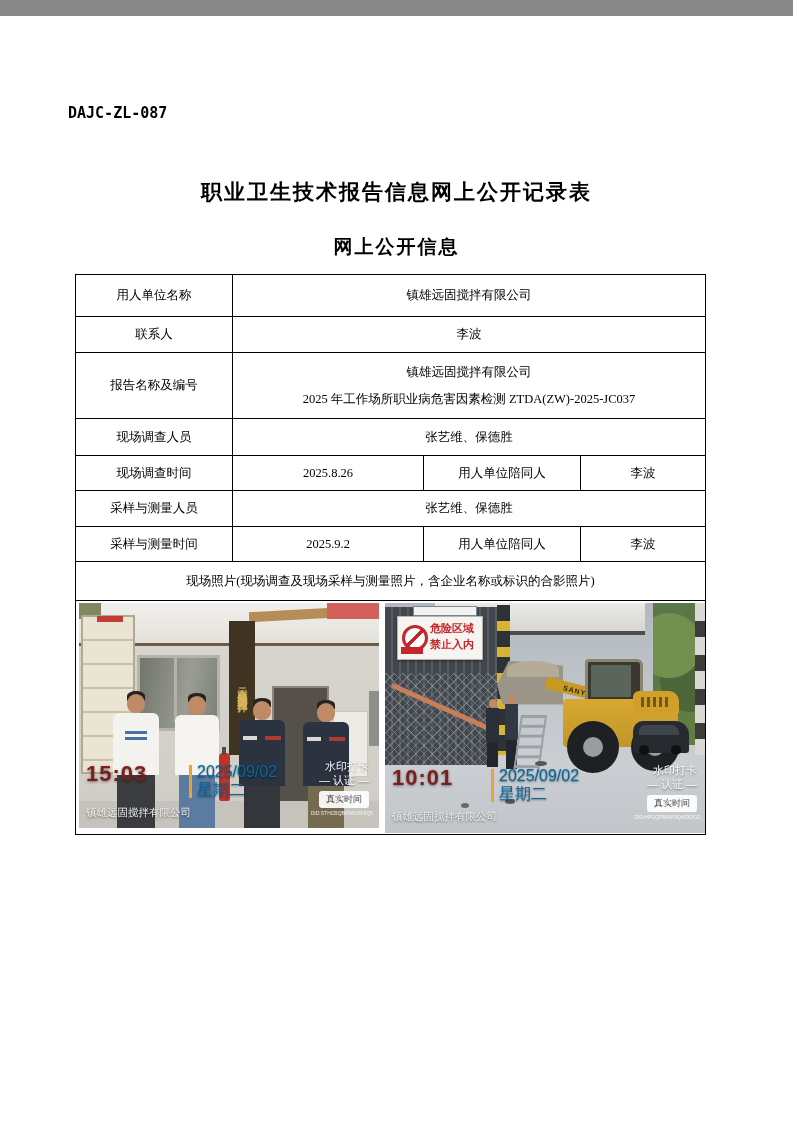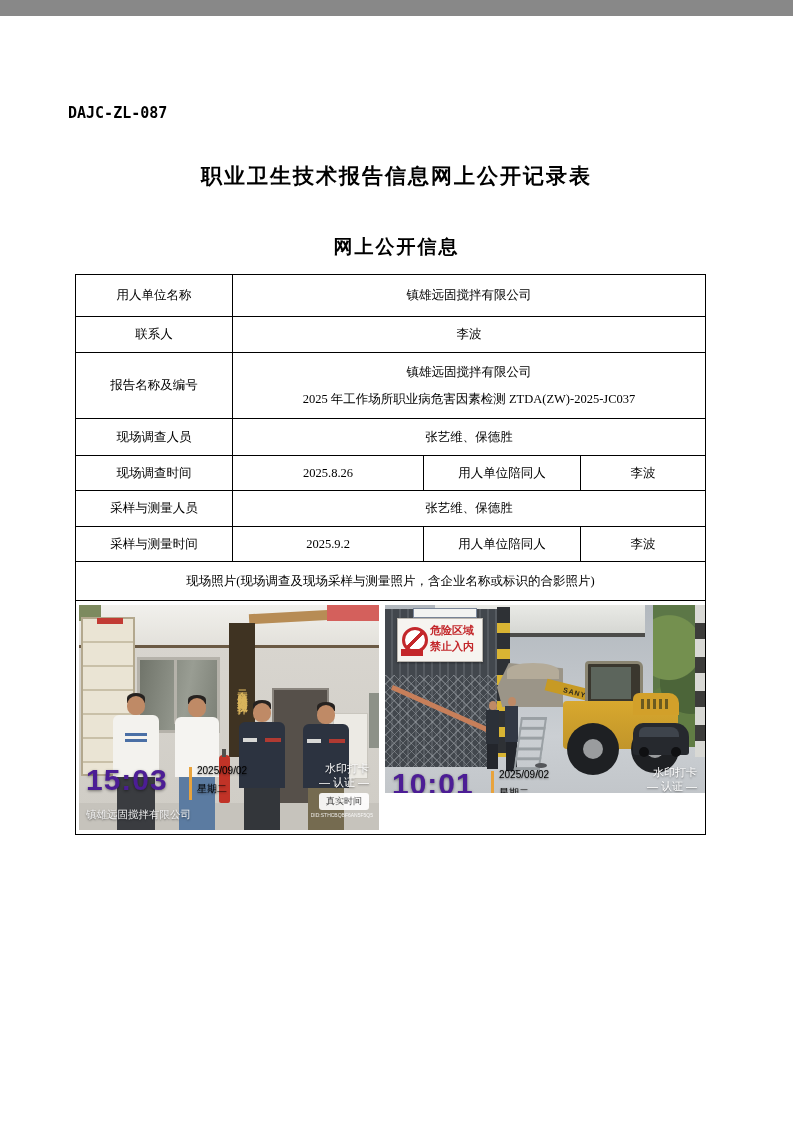--- a/index.html
+++ b/index.html
@@ -1,38 +1,38 @@
 <!DOCTYPE html>
 <html><head>
 <meta charset="utf-8">
 <style>
   html,body{margin:0;padding:0;background:#888;}
   .page{position:relative;width:793px;height:1122px;background:#fff;margin:16px auto;
         font-family:"Liberation Serif", serif;color:#000;overflow:hidden;}
   .doc-code{position:absolute;left:68px;top:88px;font-family:"DejaVu Sans Mono",monospace;
             font-weight:bold;font-size:15px;letter-spacing:0px;}
-  .title{position:absolute;left:0;top:146px;width:100%;text-align:center;
+  .title{position:absolute;left:0;top:162px;width:100%;text-align:center;
          font-size:21px;font-weight:bold;letter-spacing:2px;}
   .subtitle{position:absolute;left:0;top:218px;width:100%;text-align:center;
             font-size:19px;font-weight:bold;letter-spacing:2px;}
   table.form{position:absolute;left:75px;top:258px;width:630px;border-collapse:collapse;
              table-layout:fixed;font-size:12.5px;}
   table.form td{border:1.5px solid #000;text-align:center;vertical-align:middle;
                 padding:1px 3px;overflow:hidden;}
   td.caption-cell{text-align:left;padding-left:1px;}
   td.photo-cell{padding:0;vertical-align:top;}
   .two-line div{line-height:2.1;}
   .photos-wrap{display:flex;align-items:flex-start;gap:6px;}
   .photo{position:relative;overflow:hidden;flex:none;background:#cfcdc8;}
   .photo *{position:absolute;}
   
-  .wm-time{font-family:"Liberation Sans",sans-serif;font-weight:bold;font-size:30px;
-           color:#4c1d95;text-shadow:0 1px 3px rgba(0,0,0,.45);letter-spacing:1px;}
+  .wm-time{font-family:"Liberation Sans",sans-serif;font-weight:bold;font-size:22px;
+           color:#7f1d1d;text-shadow:0 1px 3px rgba(0,0,0,.45);letter-spacing:1px;}
   .wm-bar{width:3px;height:33px;background:#e8a33d;}
-  .wm-date,.wm-week{font-family:"Liberation Sans",sans-serif;font-size:10px;color:#000000;
+  .wm-date,.wm-week{font-family:"Liberation Sans",sans-serif;font-size:16px;color:#0369a1;
            text-shadow:0 1px 2px rgba(0,0,0,.5);white-space:nowrap;}
   .wm-company{font-family:"Liberation Sans",sans-serif;font-size:10.5px;color:#f2f2f2;
            text-shadow:0 1px 2px rgba(0,0,0,.55);white-space:nowrap;}
   .wm-stamp,.wm-stamp2{font-family:"Liberation Sans",sans-serif;font-size:11px;color:#fff;
            text-shadow:0 1px 2px rgba(0,0,0,.5);white-space:nowrap;text-align:right;}
   .wm-badge{font-family:"Liberation Sans",sans-serif;font-size:9px;color:#444;
            background:rgba(255,255,255,.92);padding:2px 7px;border-radius:3px;white-space:nowrap;}
   .wm-code{font-family:"Liberation Sans",sans-serif;font-size:5px;color:rgba(255,255,255,.85);
            white-space:nowrap;}
   .head{border-radius:50% 50% 45% 45%;background:#bf8a66;}
@@ -168,21 +168,21 @@
             <div class="wm-bar" style="left:110px;top:162px;"></div>
             <div class="wm-date" style="left:118px;top:160px;">2025/09/02</div>
             <div class="wm-week" style="left:118px;top:177px;">星期二</div>
             <div class="wm-company" style="left:7px;top:203px;">镇雄远固搅拌有限公司</div>
             <div class="wm-stamp" style="right:10px;top:156px;">水印打卡</div>
             <div class="wm-stamp2" style="right:10px;top:170px;">— 认证 —</div>
             <div class="wm-badge" style="right:10px;top:188px;">真实时间</div>
             <div class="wm-code" style="right:6px;top:207px;">DID:STHCBQBF6AN5F5Q5</div>
           </div>
 
-          <div class="photo" style="width:322px;height:188px;">
+          <div class="photo" style="width:322px;height:230px;">
             <div style="left:0;top:0;width:100%;height:100%;background:linear-gradient(#b2b8be,#cbcfd3 70%,#c2c6ca);"></div>
 
             <div style="left:50px;top:0;width:210px;height:28px;background:linear-gradient(#e9eae6,#d6d7d3);border-bottom:4px solid #4c4c4a;"></div>
 
             <div style="left:0;top:4px;width:112px;height:158px;background:repeating-linear-gradient(90deg,#42474d 0 6px,#565b61 6px 8px),#42474d;"></div>
             <div style="left:0;top:70px;width:112px;height:92px;background:repeating-linear-gradient(45deg,transparent 0 5px,rgba(160,165,170,.45) 5px 6px),repeating-linear-gradient(-45deg,transparent 0 5px,rgba(160,165,170,.45) 5px 6px);"></div>
             <div style="left:8px;top:80px;width:120px;height:5px;background:#c77f5a;transform:rotate(24deg);transform-origin:left top;"></div>
 
             <div style="left:112px;top:2px;width:13px;height:150px;background:repeating-linear-gradient(#2e3135 0 16px,#d8b433 16px 26px);"></div>
 

